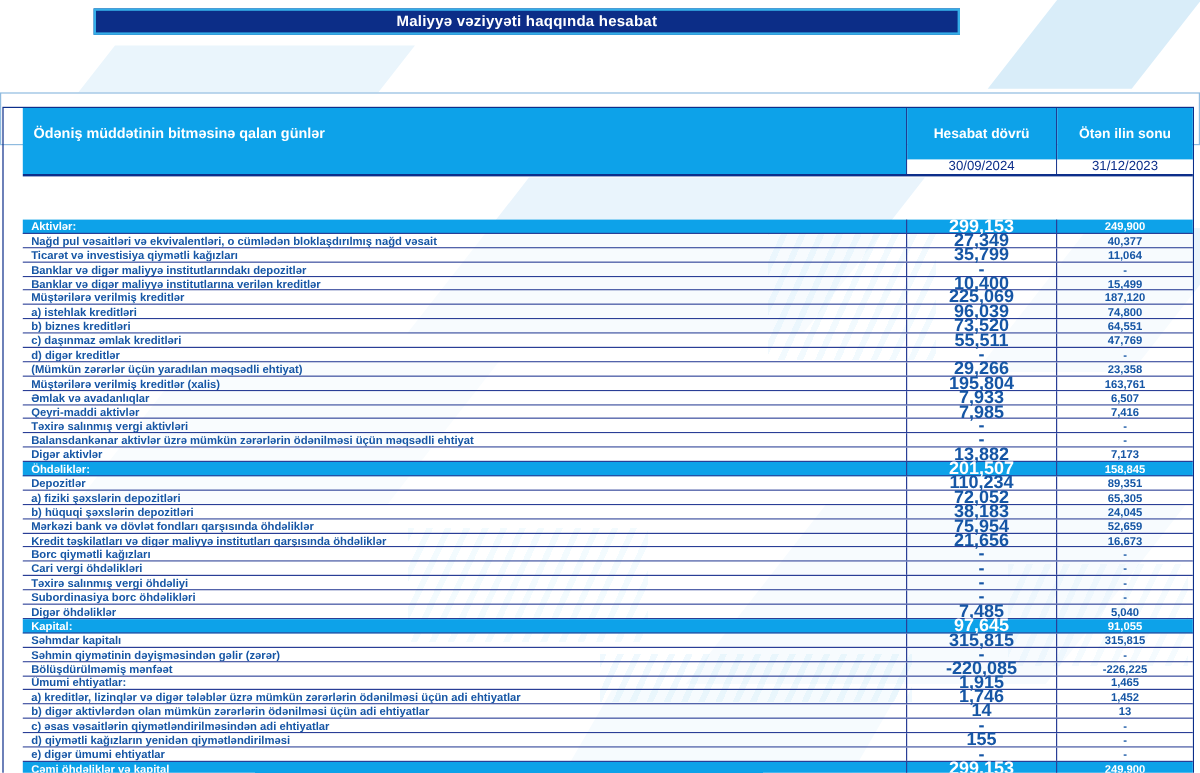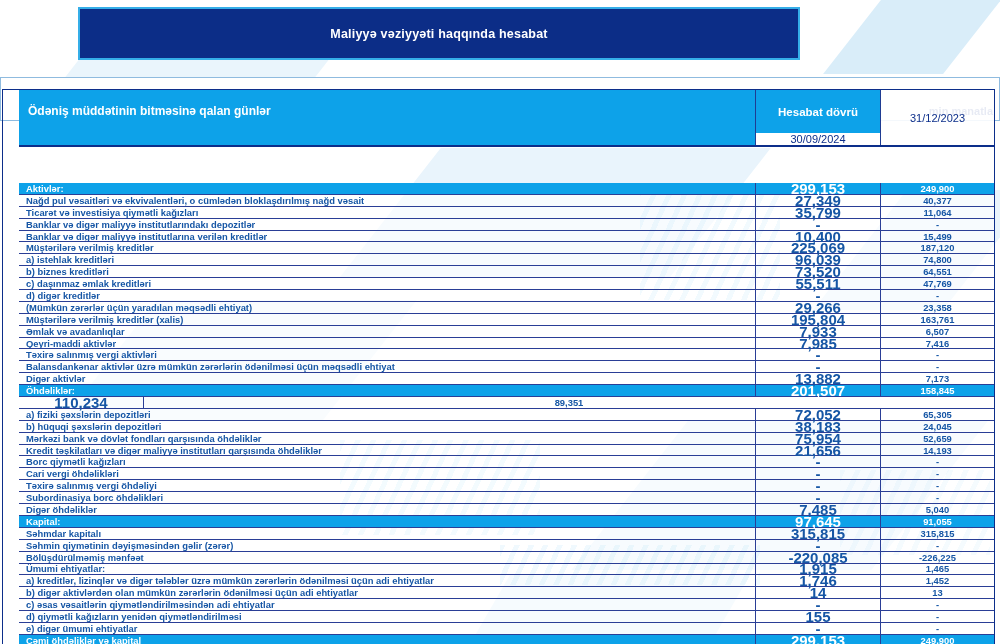--- a/index.html
+++ b/index.html
@@ -25,21 +25,21 @@
   .wm-s2 { top:440px; left:340px; width:200px; height:95px;
            background:repeating-linear-gradient(115deg, rgba(13,162,233,0.13) 0 5px, transparent 5px 14px); }
   .wm-s3 { top:545px; left:500px; width:260px; height:40px;
            background:repeating-linear-gradient(115deg, rgba(13,162,233,0.16) 0 5px, transparent 5px 13px); }
   .wm-s4 { top:470px; left:840px; width:150px; height:85px;
            background:repeating-linear-gradient(115deg, rgba(13,162,233,0.11) 0 5px, transparent 5px 14px); }
 
   
   .title-box {
     position:absolute; z-index:2;
-    left:78px; top:7px; width:722px; height:53px;
+    left:78px; top:7px; width:722px; height:22px;
     background:#0c2d87;
     border:2px solid #35aee8;
     display:flex; align-items:center; justify-content:center;
   }
   .title-box span { color:#ffffff; font-weight:700; font-size:12.5px; letter-spacing:0.2px; }
 
   
   .unit-band {
     position:absolute; z-index:2;
     left:0; top:77px; width:1000px; height:44px;
@@ -130,20 +130,21 @@
 </div>
 
 <div class="ftable">
   <div class="thead">
     <div class="h1">Ödəniş müddətinin bitməsinə qalan günlər</div>
     <div class="hcol">
       <div class="h2">Hesabat dövrü</div>
       <div class="hd">30/09/2024</div>
     </div>
     <div class="hcol last">
+      <div class="h2">Ötən ilin sonu</div>
       <div class="hd">31/12/2023</div>
     </div>
   </div>
   <div class="tbody">
       <div class="trow section">
         <div class="c1">Aktivlər:</div>
         <div class="c2">299,153</div>
         <div class="c3">249,900</div>
       </div>
       <div class="trow">
@@ -225,20 +226,21 @@
         <div class="c1">Digər aktivlər</div>
         <div class="c2">13,882</div>
         <div class="c3">7,173</div>
       </div>
       <div class="trow section">
         <div class="c1">Öhdəliklər:</div>
         <div class="c2">201,507</div>
         <div class="c3">158,845</div>
       </div>
       <div class="trow">
+        <div class="c1">Depozitlər</div>
         <div class="c2">110,234</div>
         <div class="c3">89,351</div>
       </div>
       <div class="trow">
         <div class="c1">a) fiziki şəxslərin depozitləri</div>
         <div class="c2">72,052</div>
         <div class="c3">65,305</div>
       </div>
       <div class="trow">
         <div class="c1">b) hüquqi şəxslərin depozitləri</div>
@@ -246,21 +248,21 @@
         <div class="c3">24,045</div>
       </div>
       <div class="trow">
         <div class="c1">Mərkəzi bank və dövlət fondları qarşısında öhdəliklər</div>
         <div class="c2">75,954</div>
         <div class="c3">52,659</div>
       </div>
       <div class="trow">
         <div class="c1">Kredit təşkilatları və digər maliyyə institutları qarşısında öhdəliklər</div>
         <div class="c2">21,656</div>
-        <div class="c3">14,193</div>
+        <div class="c3">16,673</div>
       </div>
       <div class="trow">
         <div class="c1">Borc qiymətli kağızları</div>
         <div class="c2">-</div>
         <div class="c3">-</div>
       </div>
       <div class="trow">
         <div class="c1">Cari vergi öhdəlikləri</div>
         <div class="c2">-</div>
         <div class="c3">-</div>

